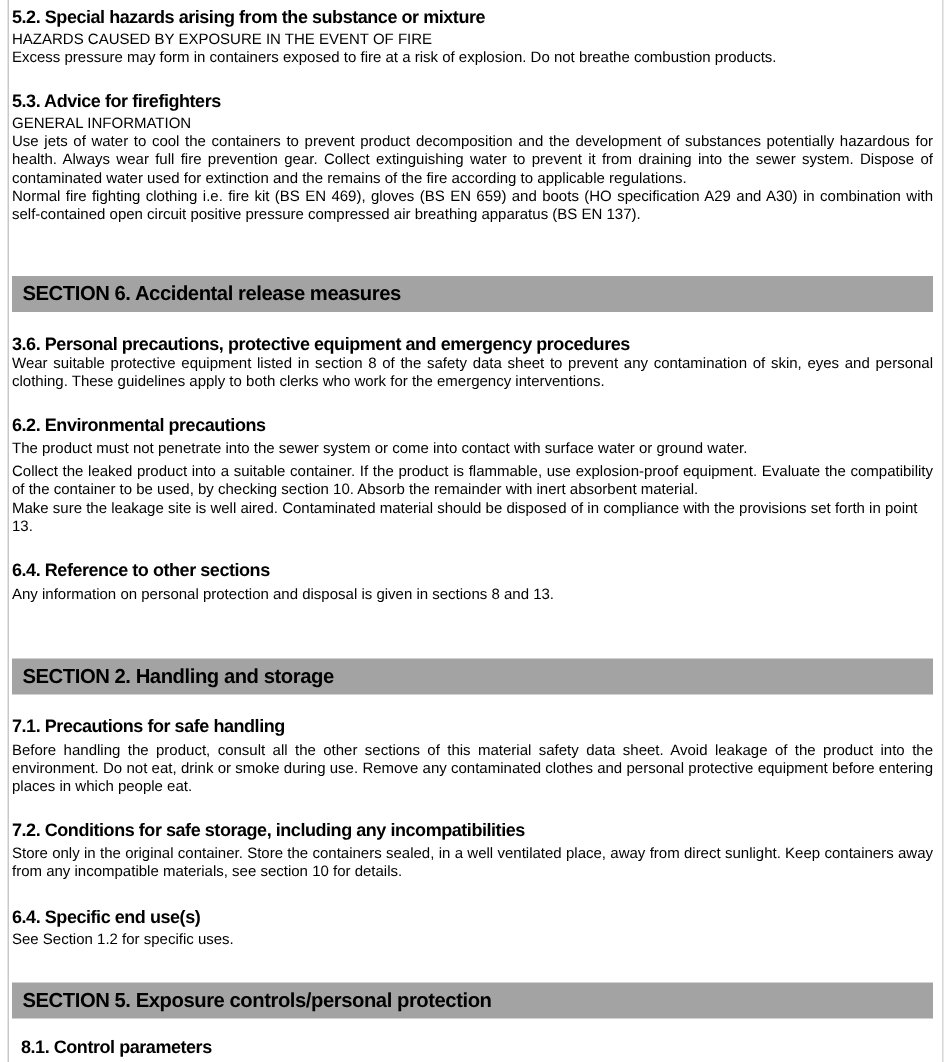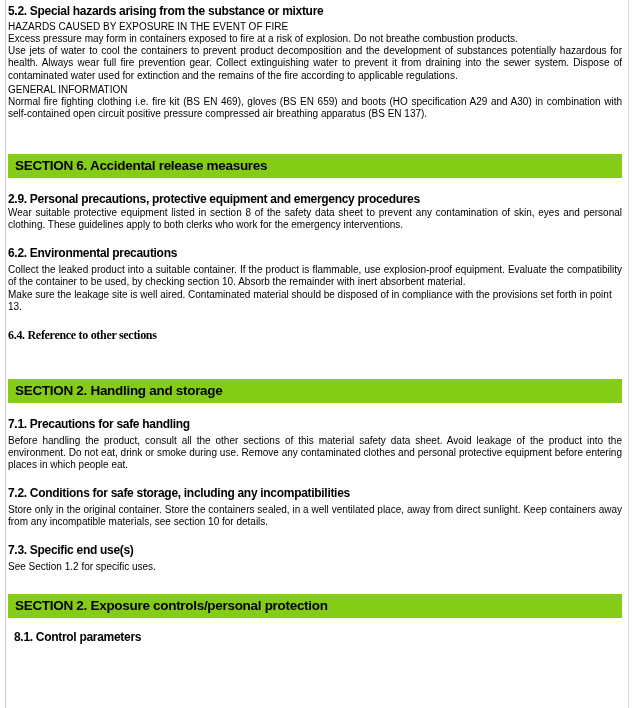--- a/index.html
+++ b/index.html
@@ -26,76 +26,79 @@
     margin: 0;
   }
   .t {
     font-size: 10px;
     line-height: 1.22;
     margin: 0;
   }
   .caps { margin-top: 2px; }
   .just { text-align: justify; }
   .sec-bar {
-    background: #84cc16;
+    background: #a3a3a3;
     font-size: 13.5px;
     font-weight: bold;
     letter-spacing: -0.3px;
     padding: 4px 4px 5px 7px;
     margin: 0;
   }
   
   .mt-title-body { margin-top: 3px; }
   .gap-53   { margin-top: 16px; }
   .gap-sec6 { margin-top: 34px; }
   .gap-61   { margin-top: 15px; }
   .gap-62   { margin-top: 16px; }
   .gap-63   { margin-top: 15px; }
-  .gap-64   { margin-top: 16px; font-family: Liberation Serif, serif; }
+  .gap-64   { margin-top: 16px; }
   .gap-sec7 { margin-top: 36px; }
   .gap-71   { margin-top: 15px; }
   .gap-72   { margin-top: 16px; }
   .gap-73   { margin-top: 16px; }
   .gap-sec8 { margin-top: 21px; }
   .gap-81   { margin-top: 13px; }
   .indent   { margin-left: 6px; }
 </style>
 </head>
 <body>
 
 <div class="page">
 
   <h2 class="h-sub">5.2. Special hazards arising from the substance or mixture</h2>
   <p class="t caps">HAZARDS CAUSED BY EXPOSURE IN THE EVENT OF FIRE</p>
   <p class="t">Excess pressure may form in containers exposed to fire at a risk of explosion. Do not breathe combustion products.</p>
 
+  <h2 class="h-sub gap-53">5.3. Advice for firefighters</h2>
+  <p class="t caps">GENERAL INFORMATION</p>
   <p class="t just">Use jets of water to cool the containers to prevent product decomposition and the development of substances potentially hazardous for health. Always wear full fire prevention gear. Collect extinguishing water to prevent it from draining into the sewer system. Dispose of contaminated water used for extinction and the remains of the fire according to applicable regulations.</p>
-  <p class="t caps">GENERAL INFORMATION</p>
   <p class="t just">Normal fire fighting clothing i.e. fire kit (BS EN 469), gloves (BS EN 659) and boots (HO specification A29 and A30) in combination with self-contained open circuit positive pressure compressed air breathing apparatus (BS EN 137).</p>
 
   <div class="sec-bar gap-sec6">SECTION 6. Accidental release measures</div>
 
-  <h2 class="h-sub gap-61">2.9. Personal precautions, protective equipment and emergency procedures</h2>
+  <h2 class="h-sub gap-61">3.6. Personal precautions, protective equipment and emergency procedures</h2>
   <p class="t just">Wear suitable protective equipment listed in section 8 of the safety data sheet to prevent any contamination of skin, eyes and personal clothing. These guidelines apply to both clerks who work for the emergency interventions.</p>
 
   <h2 class="h-sub gap-62">6.2. Environmental precautions</h2>
+  <p class="t mt-title-body">The product must not penetrate into the sewer system or come into contact with surface water or ground water.</p>
 
   <p class="t just mt-title-body">Collect the leaked product into a suitable container. If the product is flammable, use explosion-proof equipment. Evaluate the compatibility of the container to be used, by checking section 10. Absorb the remainder with inert absorbent material.</p>
   <p class="t">Make sure the leakage site is well aired. Contaminated material should be disposed of in compliance with the provisions set forth in point 13.</p>
 
   <h2 class="h-sub gap-64">6.4. Reference to other sections</h2>
+  <p class="t mt-title-body">Any information on personal protection and disposal is given in sections 8 and 13.</p>
 
   <div class="sec-bar gap-sec7">SECTION 2. Handling and storage</div>
 
   <h2 class="h-sub gap-71">7.1. Precautions for safe handling</h2>
   <p class="t just mt-title-body">Before handling the product, consult all the other sections of this material safety data sheet. Avoid leakage of the product into the environment. Do not eat, drink or smoke during use. Remove any contaminated clothes and personal protective equipment before entering places in which people eat.</p>
 
   <h2 class="h-sub gap-72">7.2. Conditions for safe storage, including any incompatibilities</h2>
   <p class="t just mt-title-body">Store only in the original container. Store the containers sealed, in a well ventilated place, away from direct sunlight. Keep containers away from any incompatible materials, see section 10 for details.</p>
 
-  <h2 class="h-sub gap-73">7.3. Specific end use(s)</h2>
+  <h2 class="h-sub gap-73">6.4. Specific end use(s)</h2>
   <p class="t mt-title-body">See Section 1.2 for specific uses.</p>
 
-  <div class="sec-bar gap-sec8">SECTION 2. Exposure controls/personal protection</div>
+  <div class="sec-bar gap-sec8">SECTION 5. Exposure controls/personal protection</div>
 
   <h2 class="h-sub gap-81 indent">8.1. Control parameters</h2>
 
 </div>
 
 </body></html>

